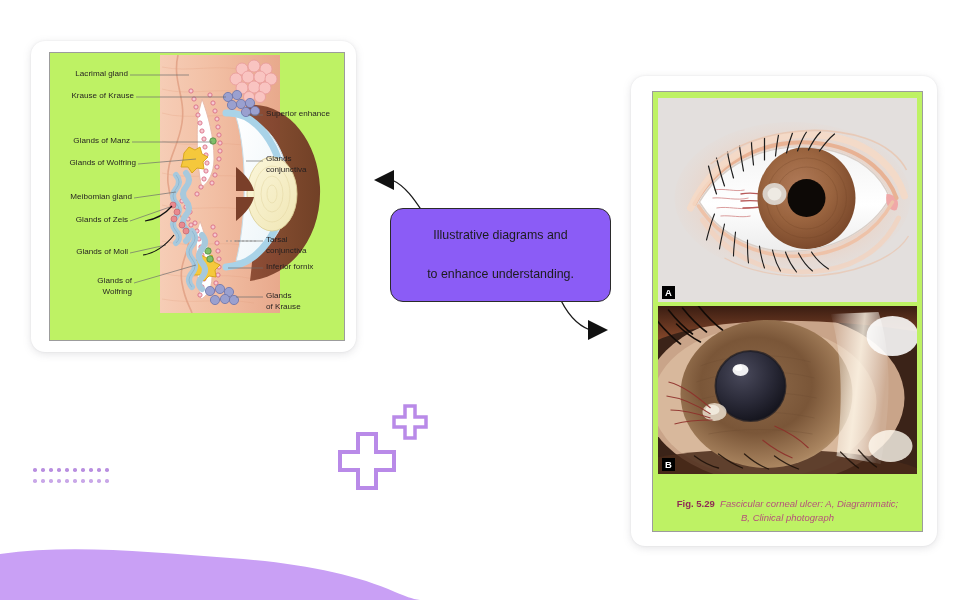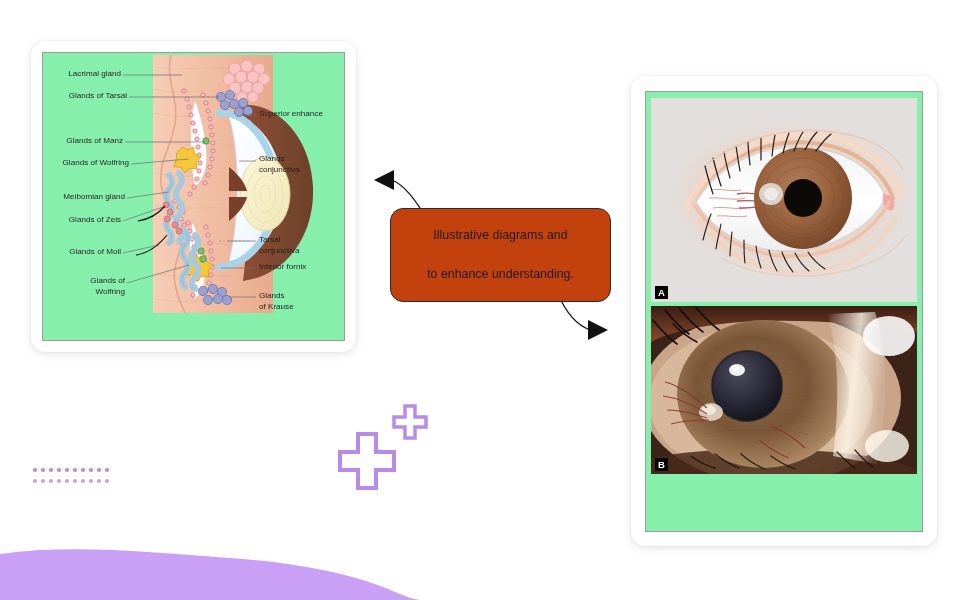--- a/index.html
+++ b/index.html
@@ -60,22 +60,23 @@
     position: absolute;
     background: #ffffff;
     border-radius: 14px;
     box-shadow: 0 2px 9px rgba(120,120,130,0.20), 0 0 2px rgba(120,120,130,0.14);
     z-index: 2;
   }
   .card-inner {
     position: absolute;
     inset: 12px;
     border: 1px solid #9c9c9c;
-    background: #86efac;
+    background: #bef264;
     overflow: hidden;
+    margin-left: 7px;
   }
 
   
   #card-conjunctiva { left: 31px; top: 41px; width: 325px; height: 311px; }
   #card-conjunctiva .card-inner { inset: 11px 11px 11px 11px; }
 
   
   #card-ulcer { left: 631px; top: 76px; width: 306px; height: 470px; }
   #card-ulcer .card-inner { inset: 15px 14px 14px 14px; }
 
@@ -151,21 +152,21 @@
     z-index: 5;
   }
 
   
   #callout {
     position: absolute;
     left: 390px;
     top: 208px;
     width: 219px;
     height: 92px;
-    background: #c2410c;
+    background: #8b5cf6;
     border: 1.4px solid #2b2b2b;
     border-radius: 13px;
     z-index: 4;
     display: flex;
     align-items: center;
     justify-content: center;
   }
   #callout-text {
     font-family: "Liberation Sans", sans-serif;
     font-size: 12.4px;
@@ -444,21 +445,21 @@
           <line x1="185" y1="186" x2="213" y2="186"></line>
           <line x1="178" y1="213" x2="213" y2="213"></line>
           <line x1="186" y1="242" x2="213" y2="242"></line>
         </g>
 
         <line x1="176" y1="186" x2="208" y2="186" stroke="#8a8a8a" stroke-width="0.7" stroke-dasharray="2 2"></line>
       </svg>
 
       
       <div class="lbl l" style="left:0;width:78px;top:14px;">Lacrimal gland</div>
-      <div class="lbl l" style="left:0;width:84px;top:36px;">Glands of Tarsal</div>
+      <div class="lbl l" style="left:0;width:84px;top:36px;">Krause of Krause</div>
       <div class="lbl l" style="left:0;width:80px;top:81px;">Glands of Manz</div>
       <div class="lbl l" style="left:0;width:86px;top:103px;">Glands of Wolfring</div>
       <div class="lbl l" style="left:0;width:82px;top:137px;">Meibomian gland</div>
       <div class="lbl l" style="left:0;width:78px;top:160px;">Glands of Zeis</div>
       <div class="lbl l" style="left:0;width:78px;top:192px;">Glands of Moll</div>
       <div class="lbl l" style="left:0;width:82px;top:221px;">Glands of</div>
       <div class="lbl l" style="left:0;width:82px;top:232px;">Wolfring</div>
 
       
       <div class="lbl r" style="left:216px;top:54px;">Superior enhance</div>
@@ -655,20 +656,24 @@
           <path d="M64,148 C72,154 80,159 88,162"></path>
           <path d="M90,148 C98,155 106,160 114,163"></path>
           <path d="M120,150 C128,156 136,160 144,163"></path>
           <path d="M186,146 C192,152 198,158 204,162"></path>
           <path d="M204,144 C210,151 216,157 222,161"></path>
         </g>
       </svg>
       <div class="panel-badge">B</div>
     </div>
 
+    <div class="fig-caption" id="caption-529">
+      <span class="fig-num">Fig. 5.29</span><span>&nbsp;&nbsp;</span><span class="fig-text">Fascicular corneal ulcer: A, Diagrammatic;</span><br>
+      <span class="fig-text">B, Clinical photograph</span>
+    </div>
   </div>
 </div>
 
 <svg id="arrow-left" width="60" height="52" viewBox="0 0 60 52">
   <path d="M52,48 C44,36 34,20 20,14" fill="none" stroke="#1a1a1a" stroke-width="1.3"></path>
   <path d="M22,4 L2,14 L22,24 Z" fill="#111111"></path>
 </svg>
 
 <svg id="arrow-right" width="60" height="48" viewBox="0 0 60 48">
   <path d="M6,2 C12,16 22,32 38,38" fill="none" stroke="#1a1a1a" stroke-width="1.3"></path>

